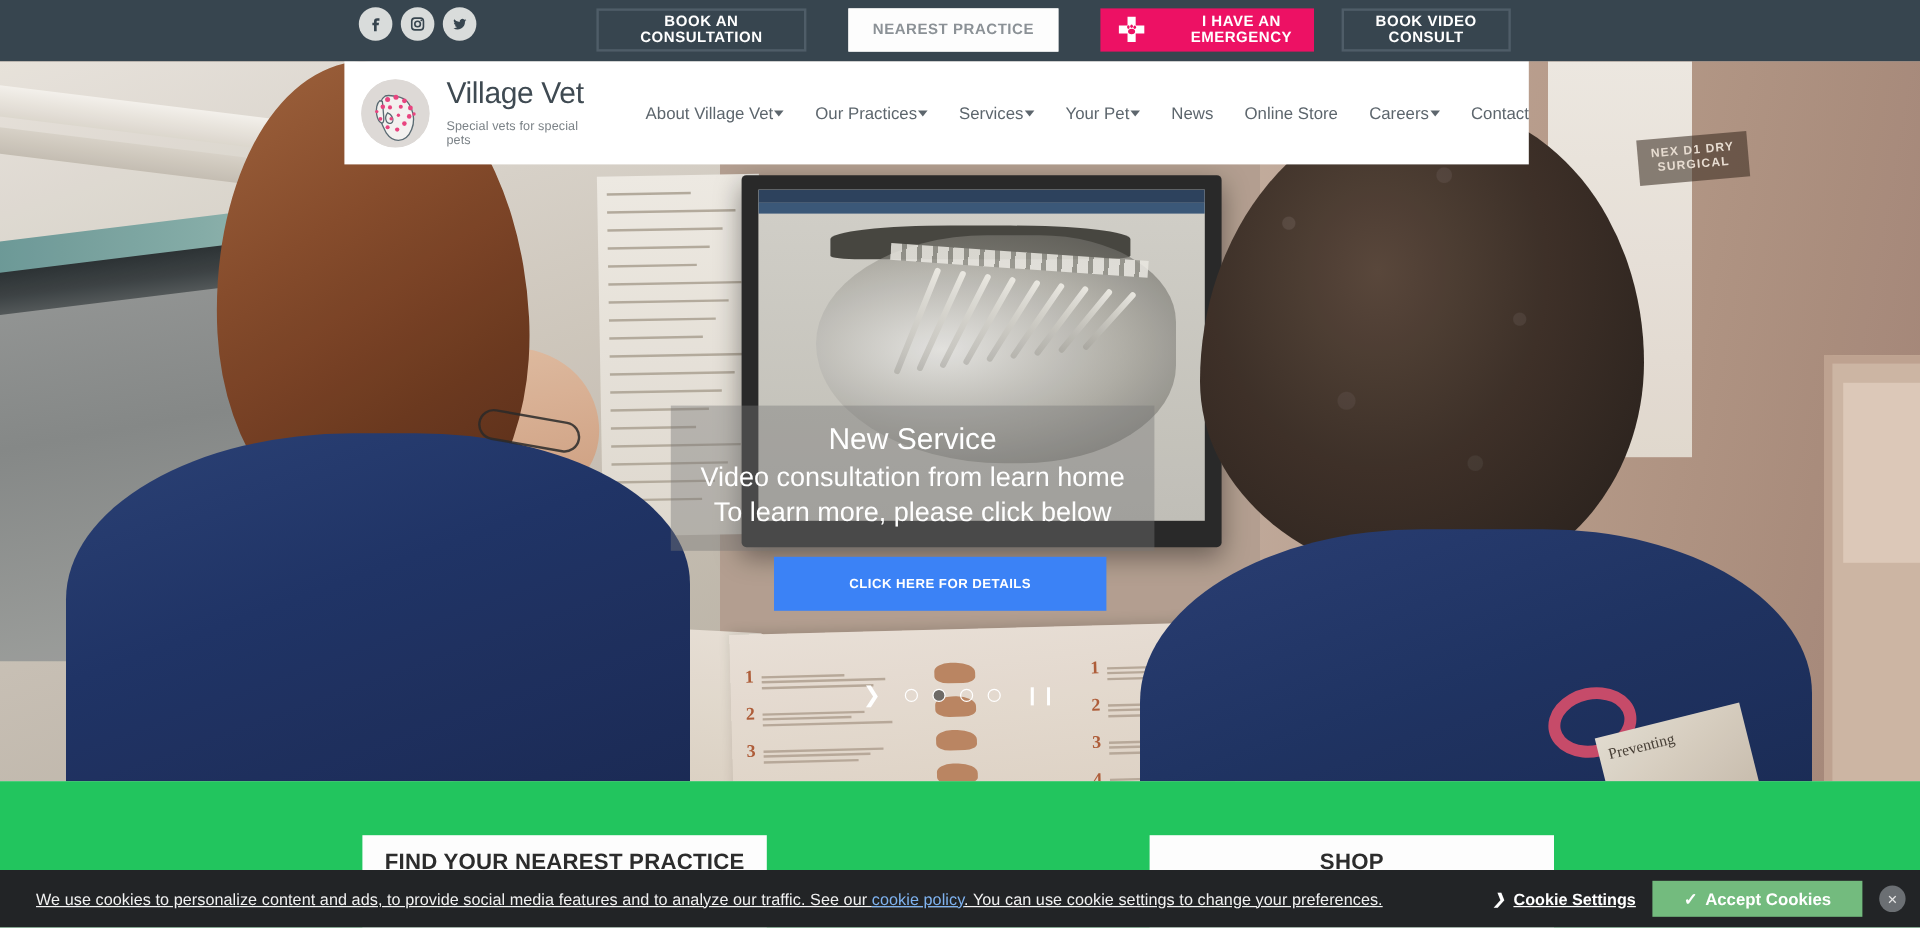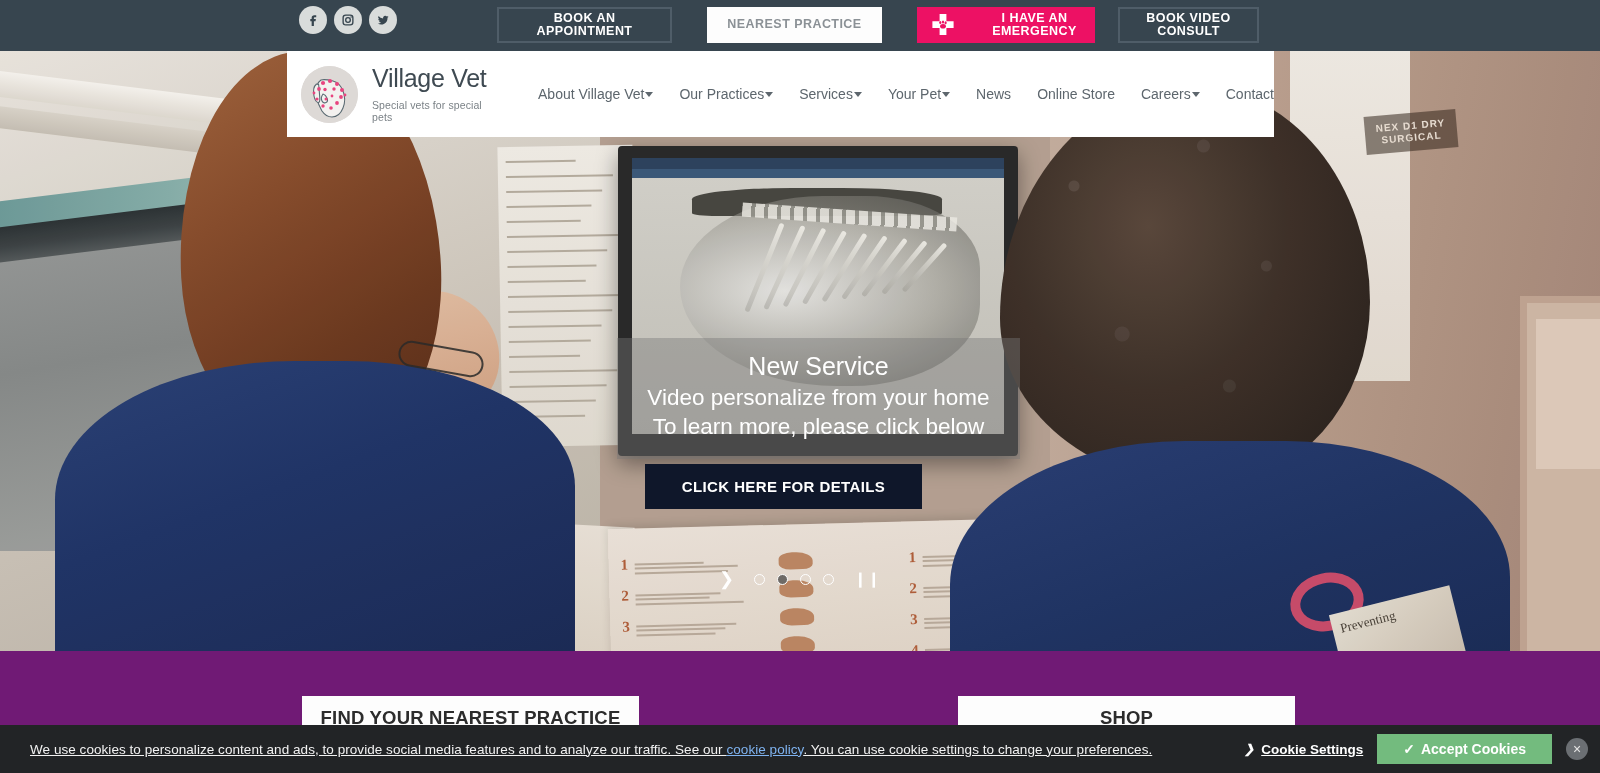--- a/index.html
+++ b/index.html
@@ -279,29 +279,29 @@
   .hero-content {
     position: absolute; left: 0; top: 51px; width: 1600px; height: 600px;
     z-index: 20; pointer-events: none;
   }
   .hero-title {
     position: absolute; left: 0; top: 222px; width: 1600px; text-align: center;
     font-size: 47px; font-weight: 700; color: #ffffff; letter-spacing: -0.4px;
     text-shadow: 0 2px 6px rgba(0,0,0,.35);
   }
   .hero-box {
-    position: absolute; left: 617px; top: 287px; width: 403px; padding: 13px 0 17px 0;
+    position: absolute; left: 559px; top: 287px; width: 403px; padding: 13px 0 17px 0;
     background: rgba(118,118,118,0.42);
     text-align: center; color: #ffffff;
   }
   .hero-l1 { font-size: 25px; line-height: 1.26; }
   .hero-l2 { font-size: 22.5px; line-height: 1.32; }
   .hero-cta {
     position: absolute; left: 645px; top: 413px; width: 277px; height: 45px;
-    background: #0f172a; color: #fff; font-size: 15px; font-weight: 700; letter-spacing: .4px;
+    background: #3b82f6; color: #fff; font-size: 11px; font-weight: 700; letter-spacing: .4px;
     display: flex; align-items: center; justify-content: center; cursor: pointer;
     pointer-events: auto;
   }
 
   
   .slider-ctrl {
     position: absolute; left: 0; top: 570px; width: 1600px;
     display: flex; align-items: center; justify-content: center; gap: 0;
     pointer-events: auto; z-index: 22;
   }
@@ -309,21 +309,21 @@
   .sl-dot {
     width: 11px; height: 11px; border-radius: 50%;
     border: 1.6px solid #ffffff; margin: 0 6px; cursor: pointer; background: transparent;
   }
   .sl-dot.active { background: #6e6a66; border-color: #ffffff; }
   .sl-pause { color: #fff; font-size: 15px; margin-left: 14px; cursor: pointer; letter-spacing: 1px; }
 
   
   .mint {
     position: absolute; left: 0; top: 651px; width: 1600px; height: 122px;
-    background: #701a75; z-index: 10;
+    background: #22c55e; z-index: 10;
   }
   .card {
     position: absolute; top: 45px; height: 80px; background: #fdfdfd;
     display: flex; align-items: flex-start; justify-content: center;
     padding-top: 11px; cursor: pointer;
   }
   .card-title { font-size: 18.5px; font-weight: 700; color: #2c2c2c; letter-spacing: .2px; }
   #card-practice { left: 302px; width: 337px; }
   #card-shop { left: 958px; width: 337px; }
 
@@ -522,21 +522,21 @@
         <div class="pr-badge">Preventing</div>
       </div>
 
       <div class="hero-scrim"></div>
     </div>
   </div>
 
   <div class="hero-content">
     <div class="hero-box">
       <div class="hero-l1">New Service</div>
-      <div class="hero-l2">Video personalize from your home</div>
+      <div class="hero-l2">Video consultation from learn home</div>
       <div class="hero-l2">To learn more, please click below</div>
     </div>
     <div class="hero-cta">CLICK HERE FOR DETAILS</div>
   </div>
 
   <div class="slider-ctrl">
     <div class="sl-next">❯</div>
     <div class="sl-dot"></div>
     <div class="sl-dot active"></div>
     <div class="sl-dot"></div>
@@ -559,21 +559,21 @@
         </svg>
       </div>
       <div class="social-icon" title="Twitter">
         <svg width="18" height="18" viewBox="0 0 24 24" fill="currentColor" aria-hidden="true">
           <path d="M19.5 7.6c-.5.3-1.1.5-1.7.6.6-.4 1.1-1 1.3-1.7-.6.3-1.2.6-1.9.7a3 3 0 0 0-5.1 2.7 8.4 8.4 0 0 1-6.1-3.1 3 3 0 0 0 .9 4 3 3 0 0 1-1.3-.4 3 3 0 0 0 2.4 2.9c-.4.1-.9.1-1.3 0a3 3 0 0 0 2.8 2.1 6 6 0 0 1-4.4 1.2 8.4 8.4 0 0 0 12.9-7.1v-.4c.6-.4 1.1-1 1.5-1.5z"></path>
         </svg>
       </div>
     </div>
 
     <div class="topbtns">
-      <div class="tbtn tbtn-outline">BOOK AN APPOINTMENT</div>
+      <div class="tbtn tbtn-outline">BOOK AN CONSULTATION</div>
       <div class="tbtn tbtn-white">NEAREST PRACTICE</div>
       <div class="tbtn tbtn-pink">
         <span class="cross-badge">
           <svg width="26" height="26" viewBox="0 0 26 26" aria-hidden="true">
             <path d="M9.6 2h6.8v7.2H23.6v6.8H16.4V23h-6.8v-7H2.4V9.2h7.2z" fill="#ffffff"></path>
             <g fill="#ed1164">
               <ellipse cx="10.3" cy="10.6" rx="1.1" ry="1.5"></ellipse>
               <ellipse cx="13" cy="9.9" rx="1.1" ry="1.5"></ellipse>
               <ellipse cx="15.6" cy="10.7" rx="1.1" ry="1.5"></ellipse>
               <ellipse cx="13" cy="14.3" rx="2.9" ry="2.3"></ellipse>

